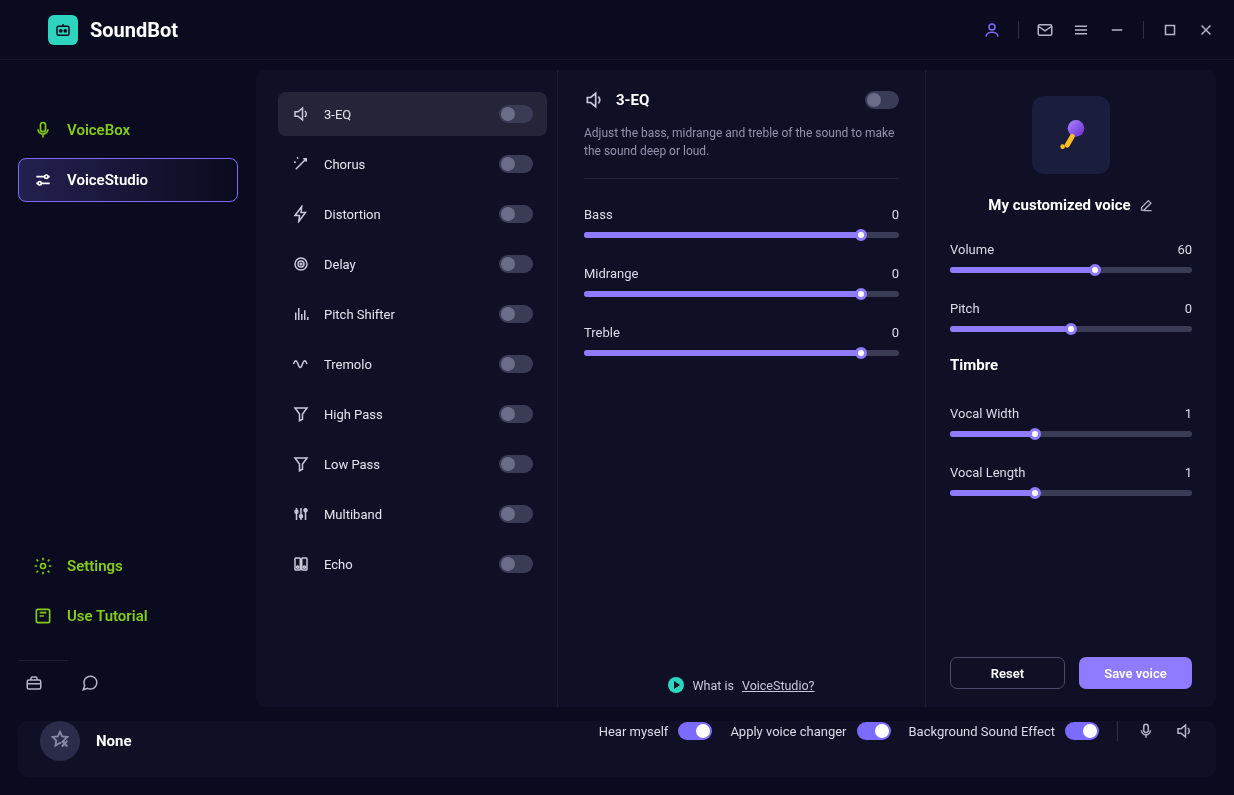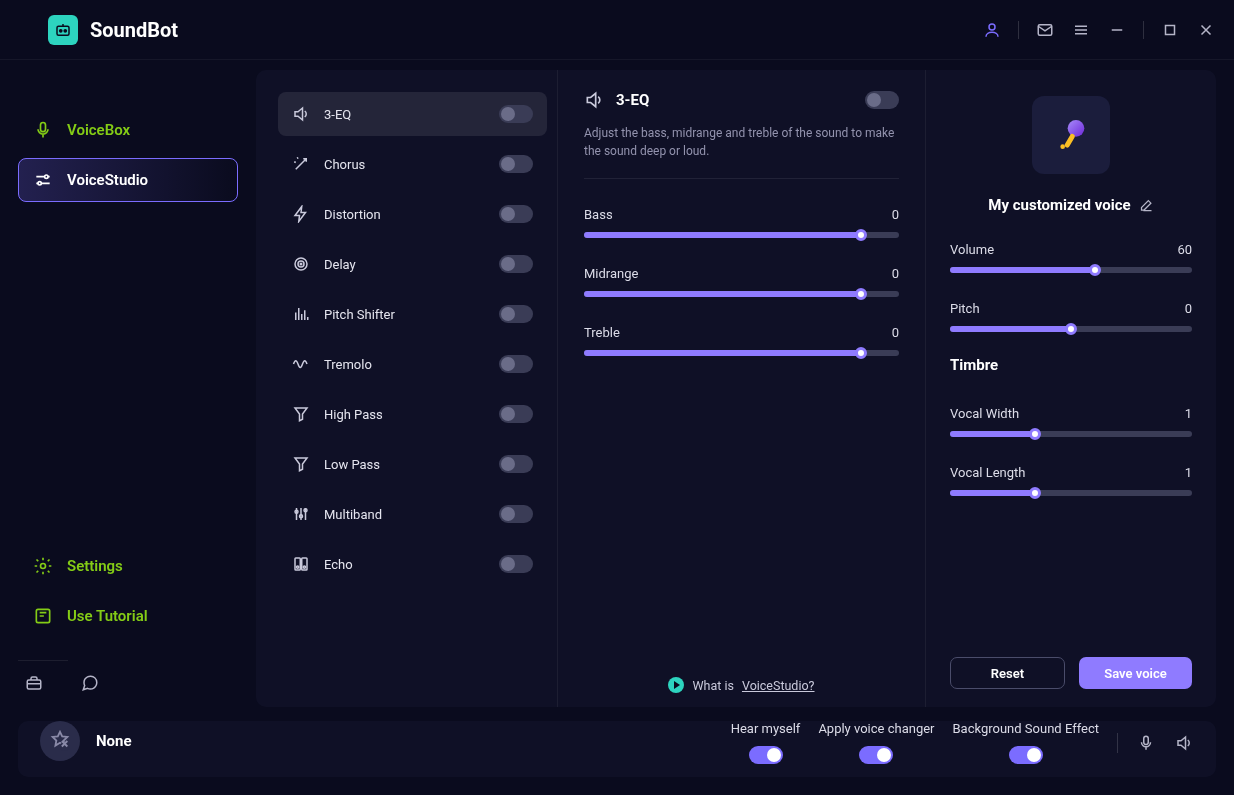--- a/index.html
+++ b/index.html
@@ -139,21 +139,21 @@
 
 .statusbar {
   margin: 14px 18px 18px 18px; height: 56px;
   background: rgba(20,22,46,.55); border-radius: 10px;
   display: flex; align-items: flex-start; padding: 0 22px; gap: 18px;
 }
 .status-left { display:flex; align-items:center; gap:16px; }
 .status-avatar { width: 40px; height: 40px; border-radius: 50%; background: #2a2c4a; display:flex;align-items:center;justify-content:center;}
 .status-name { font-weight: 700; font-size: 15px; color: #fff; }
 .status-right { margin-left: auto; display: flex; align-items: center; gap: 18px;}
-.status-toggle-group{display:flex;align-items:center;gap:10px;font-size:13px;color:#dcdce8;flex-direction:column;}
+.status-toggle-group{display:flex;align-items:center;gap:10px;font-size:13px;color:#dcdce8;}
 .status-divider{width:1px;height:20px;background:rgba(255,255,255,.15);}
 
 
 .fx-list::-webkit-scrollbar{width:6px;}
 .fx-list::-webkit-scrollbar-thumb{background:#3a3c56;border-radius:3px;}
 </style>
 </head>
 <body>
 
 <div class="titlebar">

